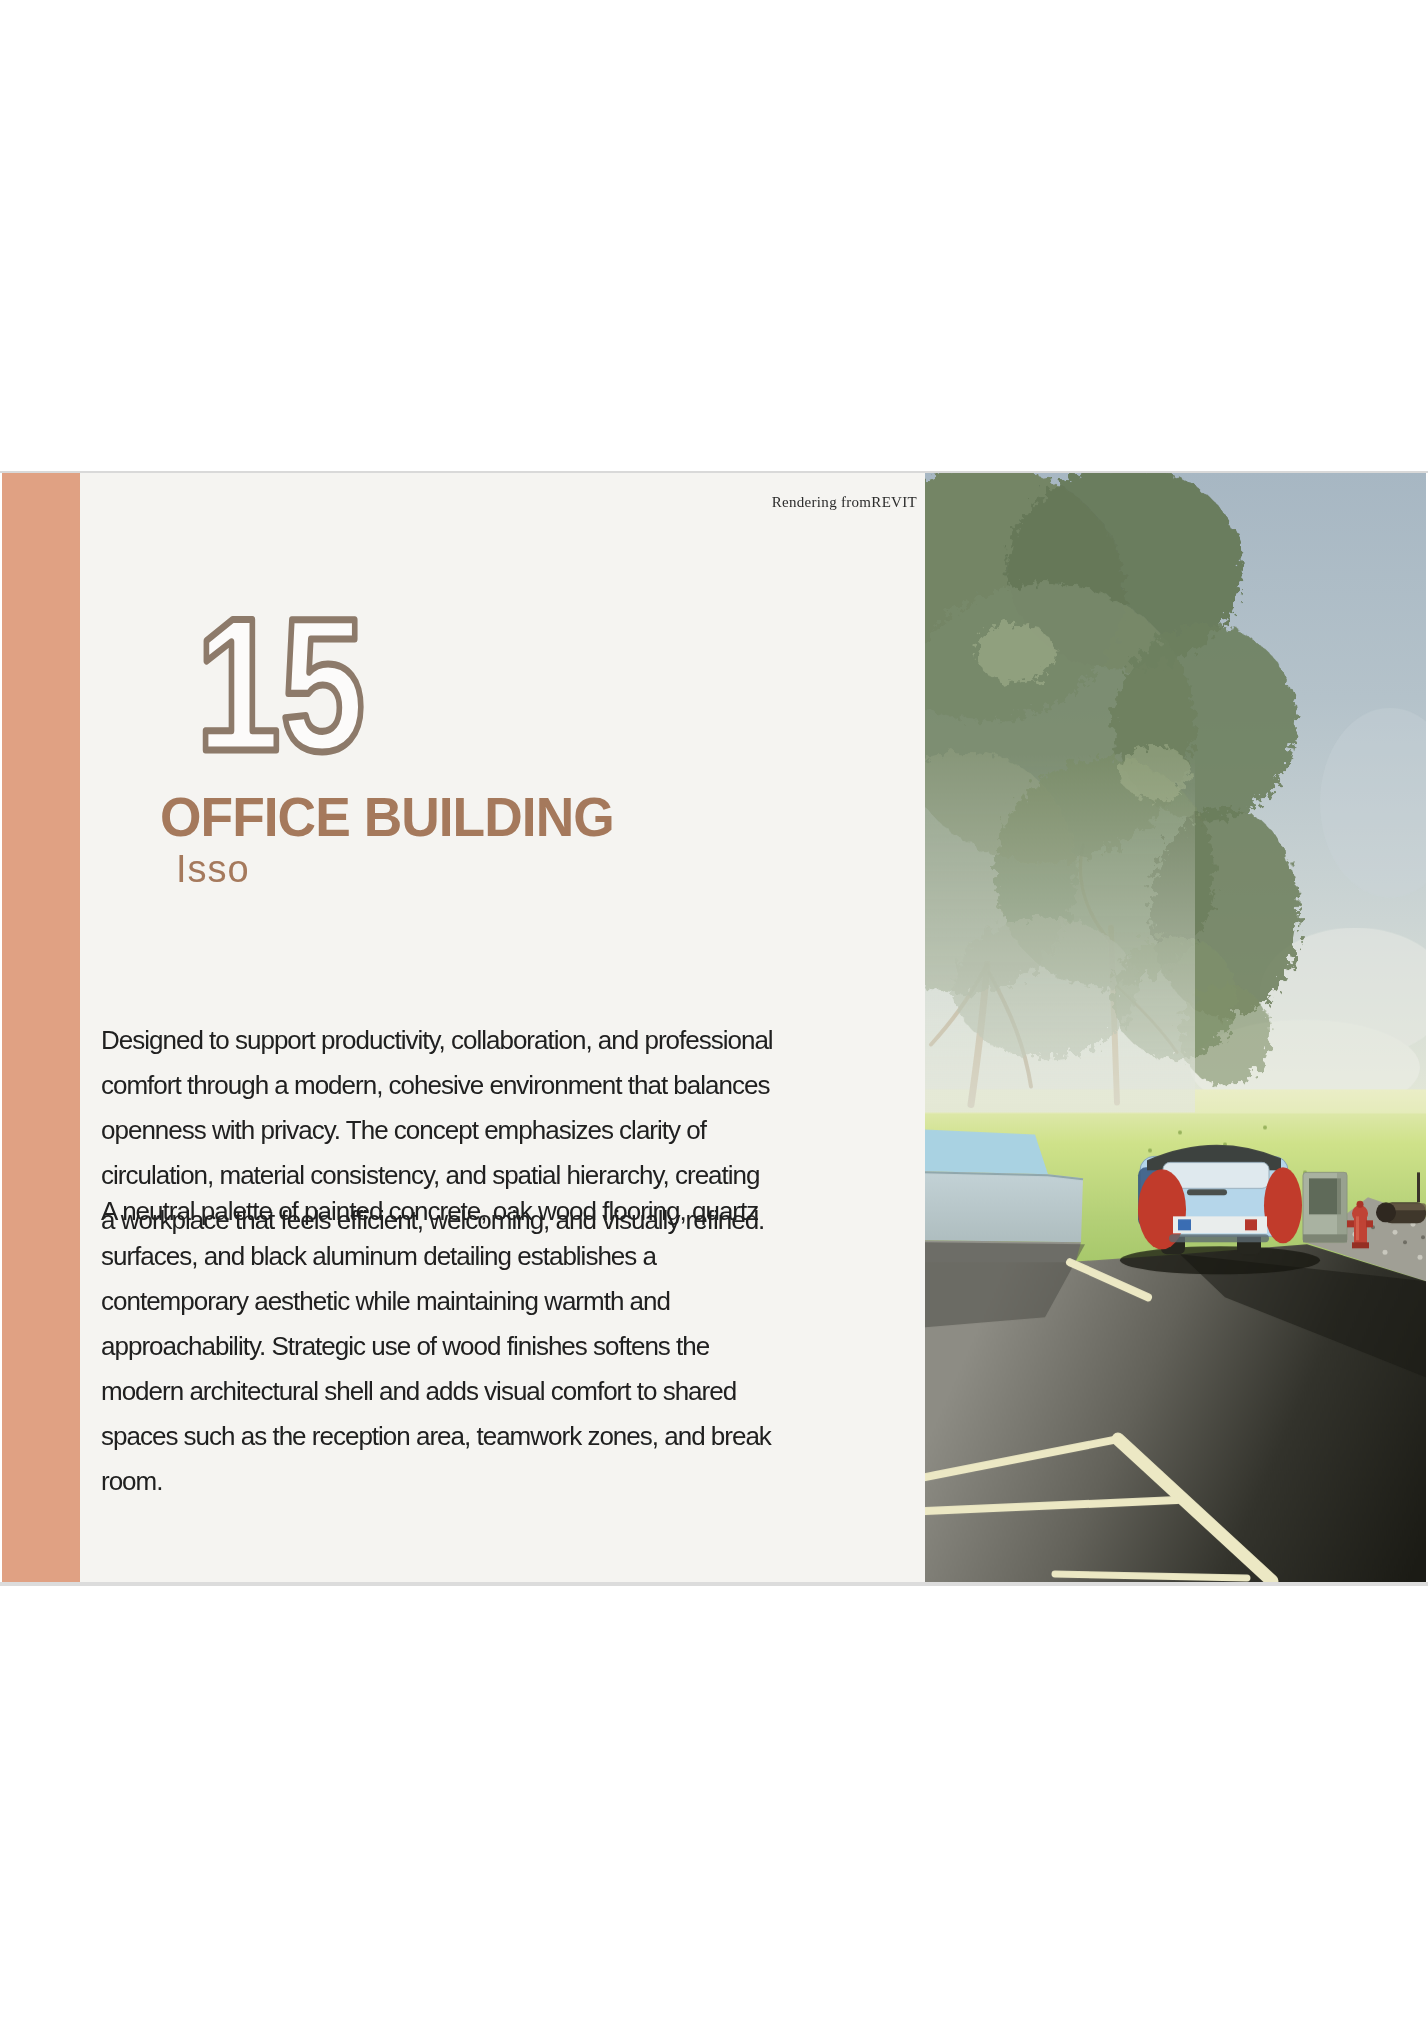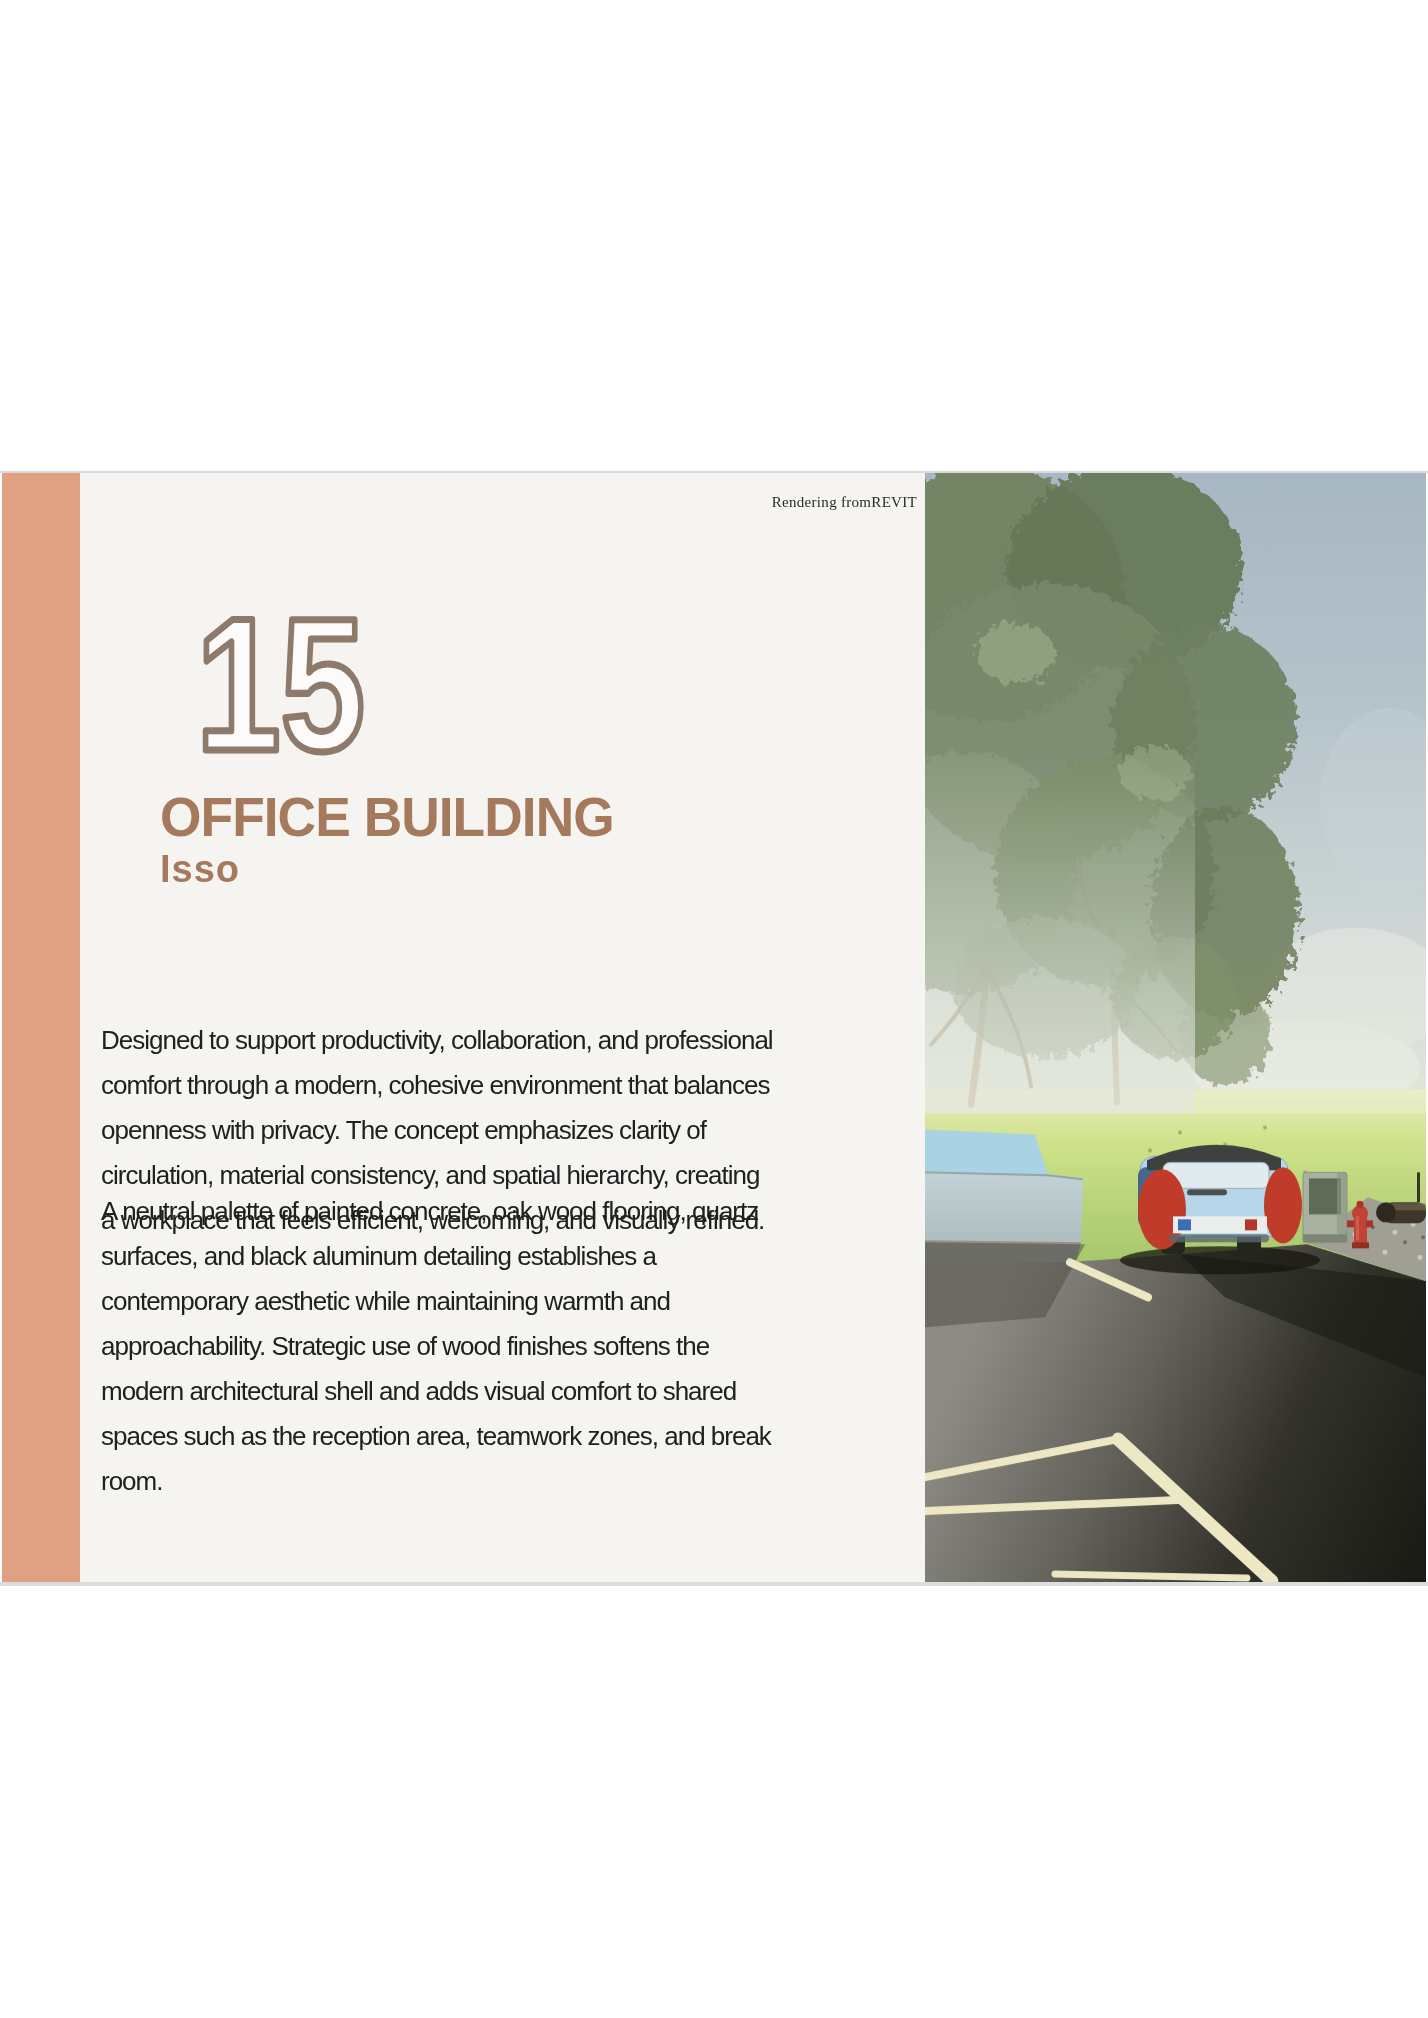--- a/index.html
+++ b/index.html
@@ -11,21 +11,21 @@
   .panel{position:absolute;left:80px;top:0;width:845px;height:100%;background:var(--panel-bg,#f5f4f1);}
   .credit{position:absolute;top:21px;right:8px;font-family:"Liberation Serif",serif;font-size:15px;
         letter-spacing:.3px;color:var(--credit-text,#2b2b2b);}
   .big-number{position:absolute;left:112px;top:132px;overflow:visible;}
   .big-number text{font-family:"Liberation Sans",sans-serif;font-weight:bold;font-size:190px;
         fill:var(--number-fill,#fcfbfa);stroke:var(--number-outline,#8d7a6a);stroke-width:7px;
         stroke-linejoin:round;}
   .title{position:absolute;left:80px;top:317px;margin:0;font-size:55px;font-weight:bold;line-height:1;
         letter-spacing:-1px;color:var(--heading,#a5795c);transform:scaleX(.97);transform-origin:left top;
         white-space:nowrap;}
-  .subtitle{position:absolute;left:80px;top:377px;margin:0;font-size:38px;font-weight:bold;line-height:1;
+  .subtitle{position:absolute;left:96px;top:377px;margin:0;font-size:38px;font-weight:normal;line-height:1;
         letter-spacing:1px;color:var(--heading,#a5795c);}
   .para{position:absolute;left:21px;width:820px;margin:0;font-size:26px;line-height:45px;
         letter-spacing:-1px;color:var(--body-text,#202020);white-space:pre-line;}
   .para1{top:545px;}
   .para2{top:716px;}
   .rendering{position:absolute;left:925px;top:0;width:501px;height:100%;margin:0;}
   .rendering svg{display:block;width:100%;height:100%;}
 </style>
 </head>
 <body>

